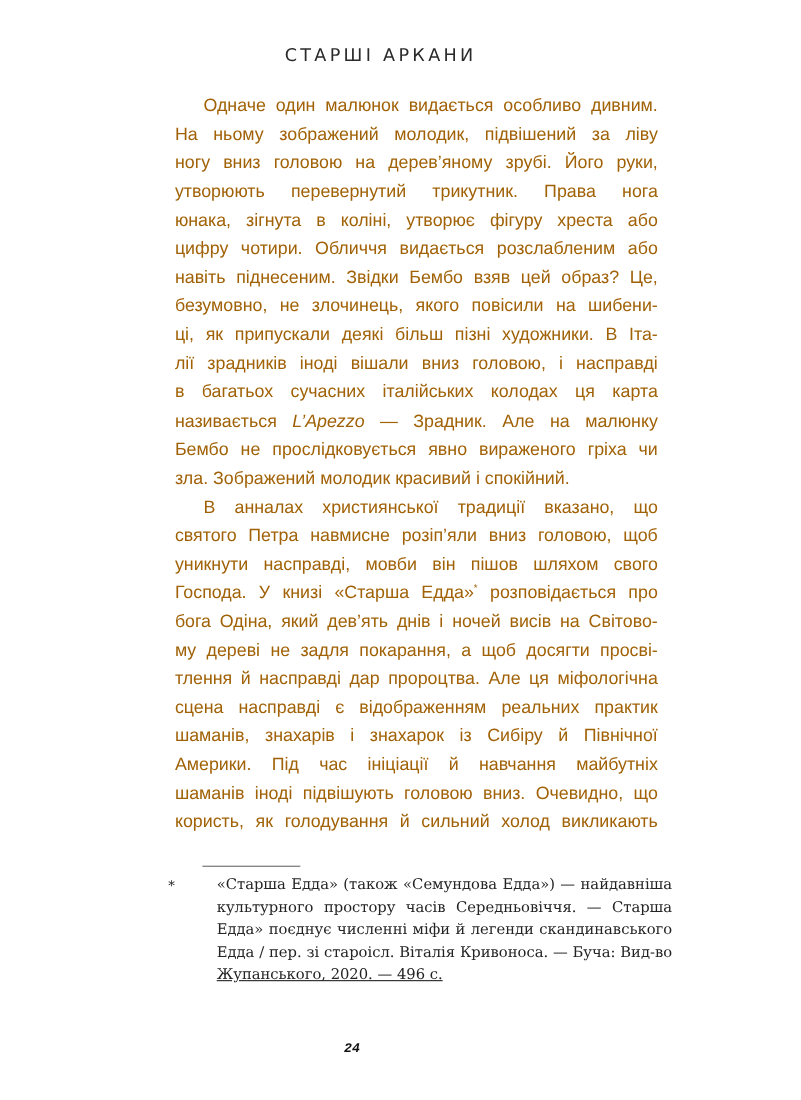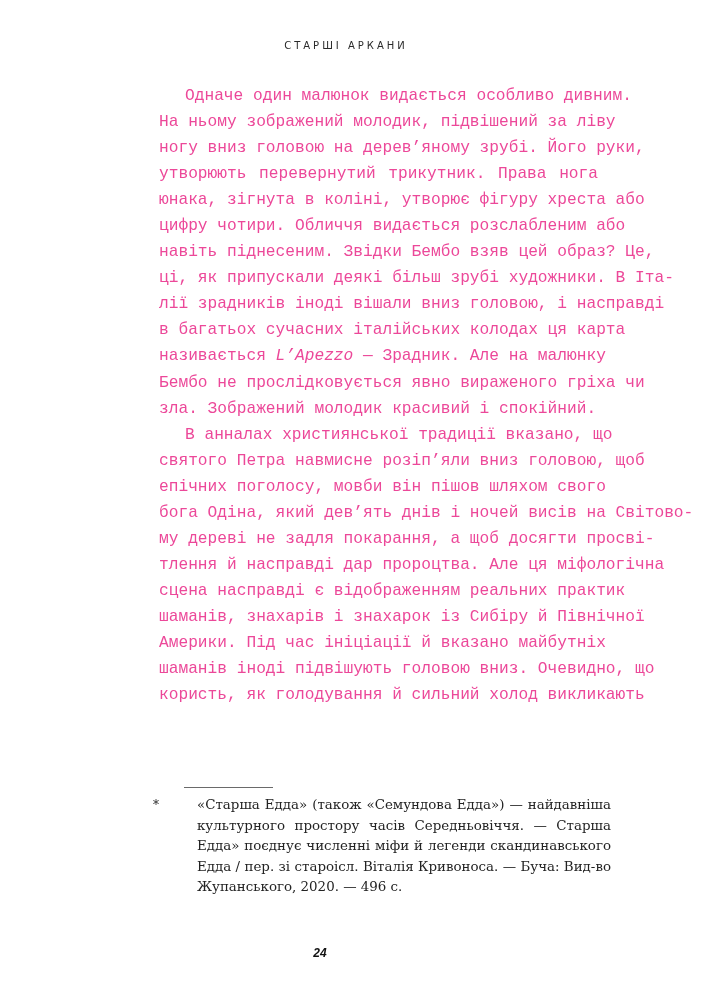--- a/index.html
+++ b/index.html
@@ -14,34 +14,34 @@
       overflow: hidden;
       color: #1f1f1f;
     }
     .running-head {
       position: absolute;
       top: 40px;
       left: 0;
       width: 692px;
       text-align: center;
       font-family: "DejaVu Sans", sans-serif;
-      font-size: 10px;
+      font-size: 16px;
       letter-spacing: 3px;
       color: #2a2a2a;
     }
     .body-text {
       position: absolute;
       top: 83px;
       left: 133px;
       width: 465px;
-      font-family: Liberation Mono, monospace;
+      font-family: Liberation Sans, sans-serif;
       font-size: 16.2px;
       line-height: 26.05px;
       text-align: justify;
-      color: #ec4899;
+      color: #a16207;
     }
     .body-text p {
       margin: 0;
       text-indent: 26px;
       hyphens: manual;
     }
     .body-text .line {
       display: block;
       text-align: justify;
       text-align-last: justify;
@@ -88,65 +88,68 @@
       width: 414px;
     }
     .footnote .line {
       display: block;
       white-space: nowrap;
       text-align: justify;
       text-align-last: justify;
     }
     .footnote .line.last {
       text-align-last: left;
+      text-decoration: underline;
     }
     .page-number {
       position: absolute;
       top: 946px;
       left: 0;
       width: 640px;
       text-align: center;
-      font-family: Liberation Sans, sans-serif;
+      font-family: Liberation Mono, monospace;
       font-weight: bold;
       font-style: italic;
       font-size: 12px;
       color: #111;
     }
   </style>
 </head>
 <body>
 
 <div class="running-head">СТАРШІ АРКАНИ</div>
 
 <div class="body-text">
   <p>
     <span class="line indent" style="padding-left:26px">Одначе один малюнок видається особливо дивним.</span>
     <span class="line">На ньому зображений молодик, підвішений за ліву</span>
     <span class="line">ногу вниз головою на дерев’яному зрубі. Його руки,</span>
     <span class="line">утворюють перевернутий трикутник. Права нога</span>
     <span class="line">юнака, зігнута в коліні, утворює фігуру хреста або</span>
     <span class="line">цифру чотири. Обличчя видається розслабленим або</span>
     <span class="line">навіть піднесеним. Звідки Бембо взяв цей образ? Це,</span>
-    <span class="line">ці, як припускали деякі більш зрубі художники. В Іта-</span>
+    <span class="line">безумовно, не злочинець, якого повісили на шибени-</span>
+    <span class="line">ці, як припускали деякі більш пізні художники. В Іта-</span>
     <span class="line">лії зрадників іноді вішали вниз головою, і насправді</span>
     <span class="line">в багатьох сучасних італійських колодах ця карта</span>
     <span class="line"><span>називається </span><em>L’Apezzo</em><span> — Зрадник. Але на малюнку</span></span>
     <span class="line">Бембо не прослідковується явно вираженого гріха чи</span>
     <span class="line last">зла. Зображений молодик красивий і спокійний.</span>
   </p>
   <p>
     <span class="line indent" style="padding-left:26px">В анналах християнської традиції вказано, що</span>
     <span class="line">святого Петра навмисне розіп’яли вниз головою, щоб</span>
-    <span class="line">епічних поголосу, мовби він пішов шляхом свого</span>
+    <span class="line">уникнути насправді, мовби він пішов шляхом свого</span>
+    <span class="line"><span>Господа. У книзі «Старша Едда»</span><sup class="fn-mark">*</sup><span> розповідається про</span></span>
     <span class="line">бога Одіна, який дев’ять днів і ночей висів на Світово-</span>
     <span class="line">му дереві не задля покарання, а щоб досягти просві-</span>
     <span class="line">тлення й насправді дар пророцтва. Але ця міфологічна</span>
     <span class="line">сцена насправді є відображенням реальних практик</span>
     <span class="line">шаманів, знахарів і знахарок із Сибіру й Північної</span>
-    <span class="line">Америки. Під час ініціації й вказано майбутніх</span>
+    <span class="line">Америки. Під час ініціації й навчання майбутніх</span>
     <span class="line">шаманів іноді підвішують головою вниз. Очевидно, що</span>
     <span class="line">користь, як голодування й сильний холод викликають</span>
   </p>
 </div>
 
 <div class="footnote-rule"></div>
 
 <div class="footnote">
   <span class="marker">*</span>
   <div class="fn-body">

